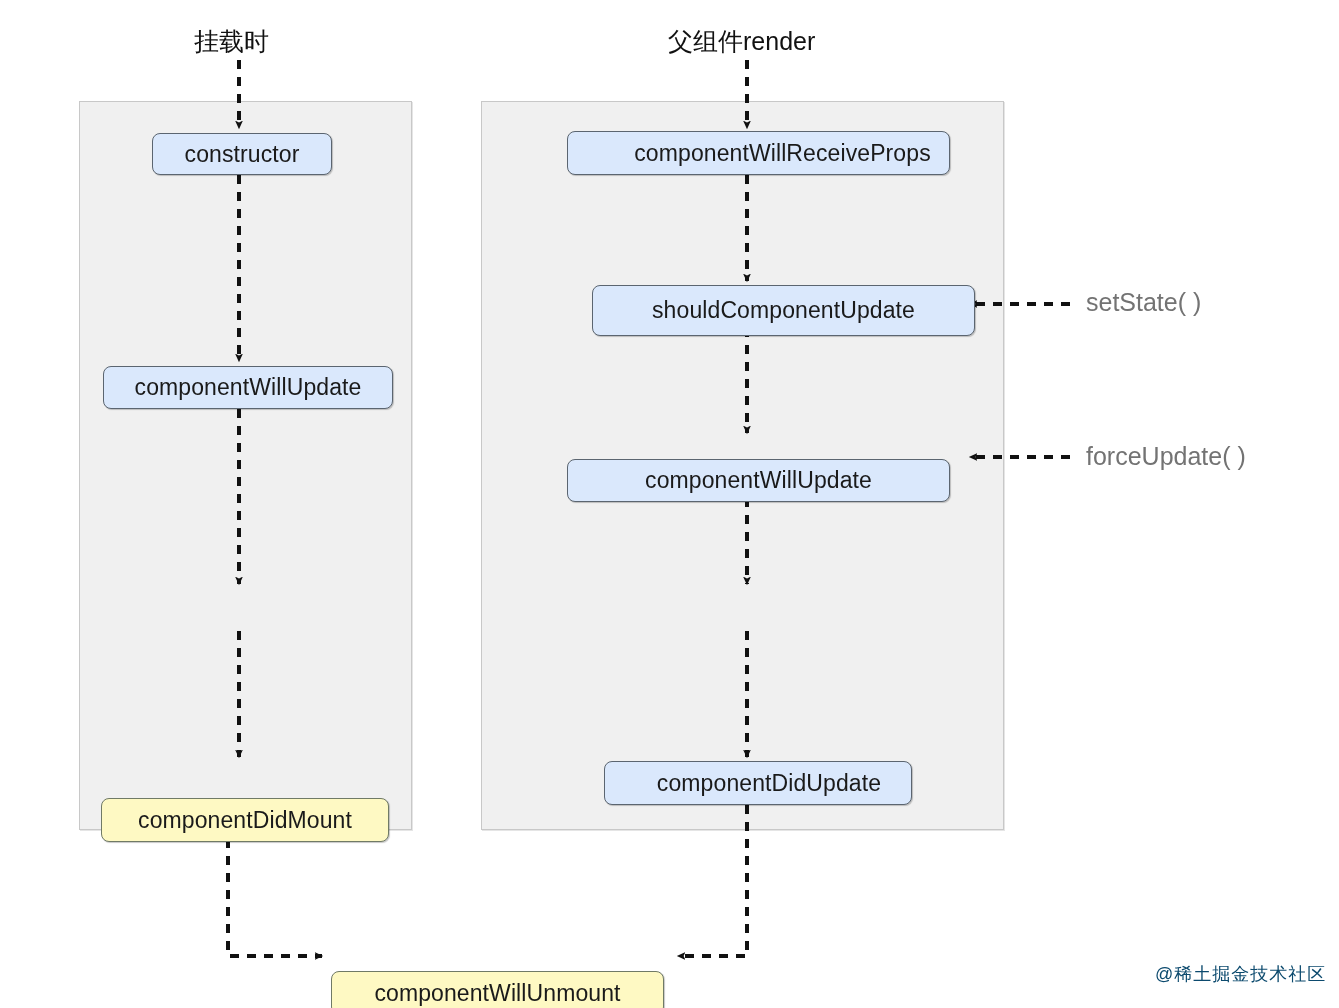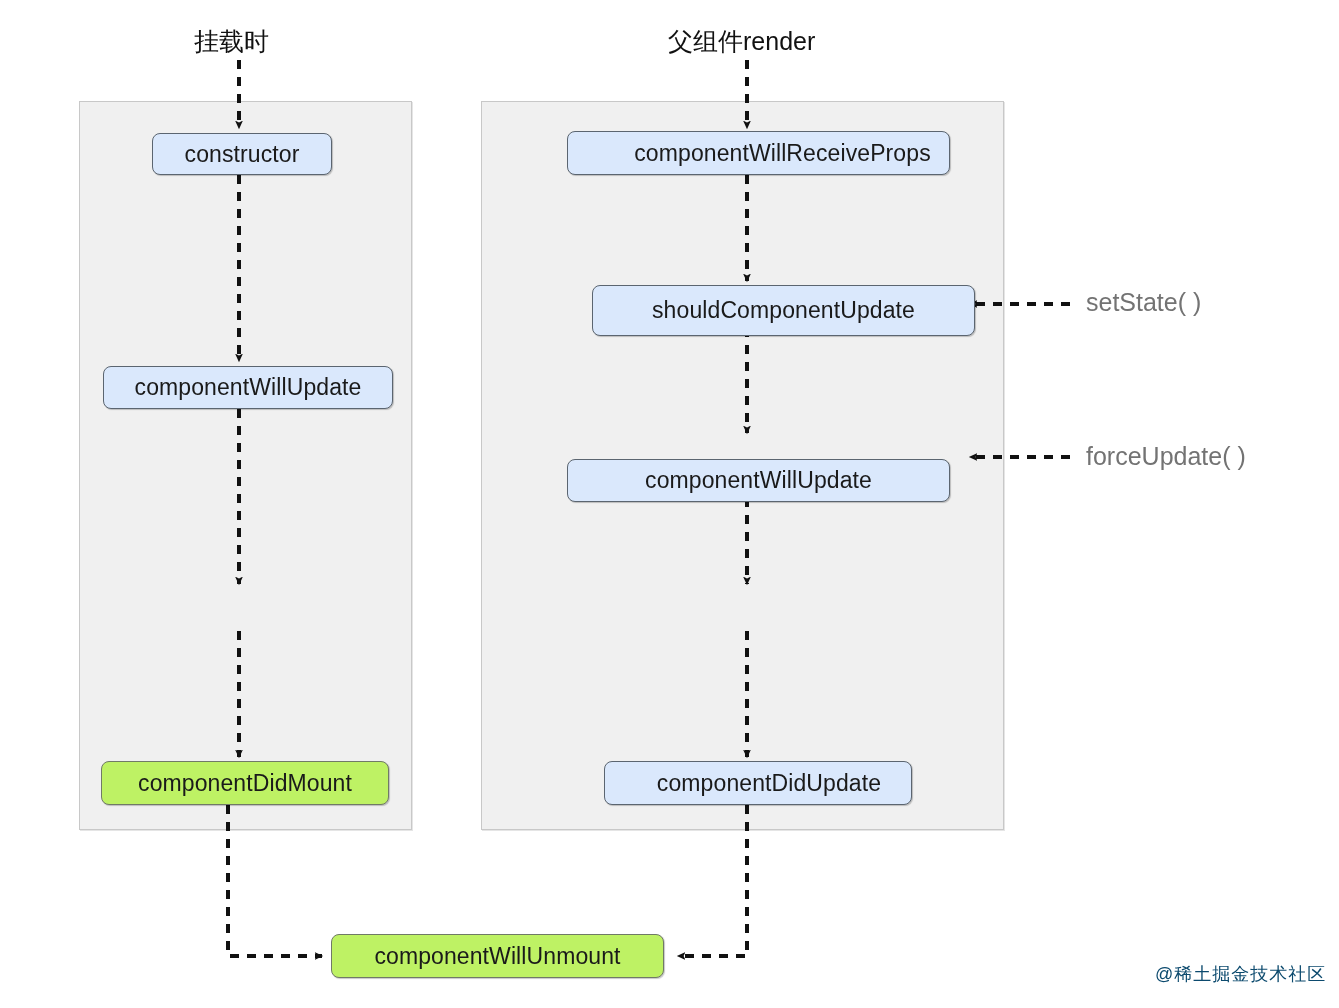--- a/index.html
+++ b/index.html
@@ -45,22 +45,23 @@
     letter-spacing: 0.1px;
     box-shadow: 1px 1px 1px rgba(0,0,0,0.22);
     white-space: nowrap;
     text-align: right;
   }
   .node.blue {
     background: #dae8fc;
     border-color: #5b6570;
   }
   .node.green {
-    background: #bef264;
+    background: #fef9c3;
     border-color: #707a66;
+    margin-top: 37px;
   }
   .node.wide {
     font-weight: bold;
   }
   .caption {
     position: absolute;
     font-size: 25px;
     color: #111111;
     white-space: nowrap;
   }

